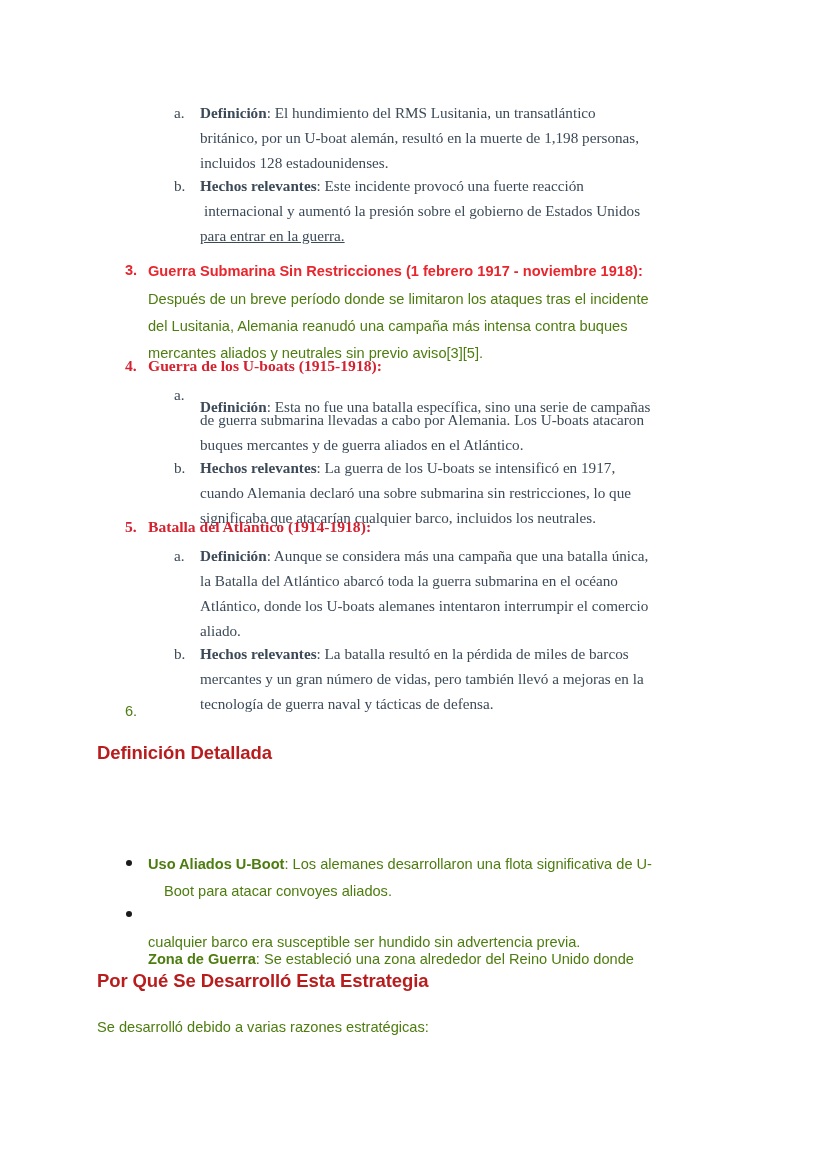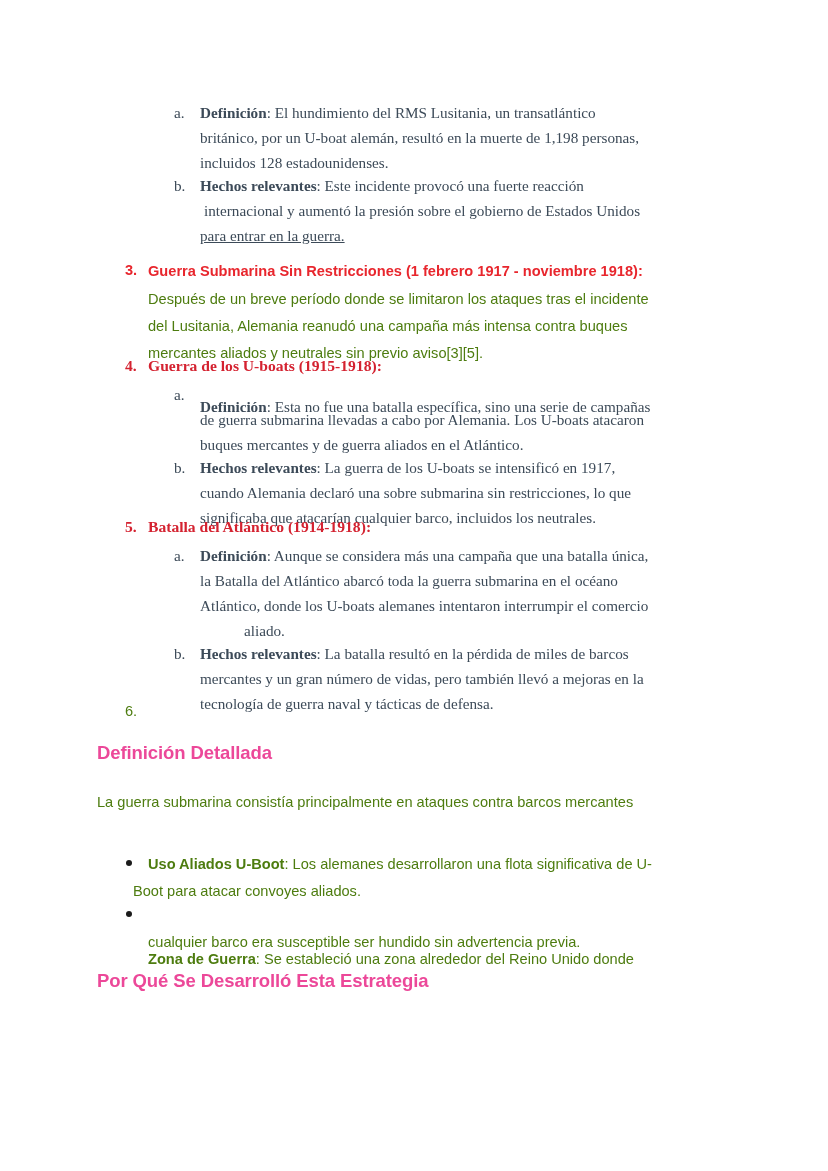--- a/index.html
+++ b/index.html
@@ -50,21 +50,21 @@
     font-weight: bold;
     font-size: 15.6px;
   }
 
   h2.section-head {
     position: absolute;
     margin: 0;
     padding: 0;
     font-family: "Liberation Sans", sans-serif;
     font-weight: bold;
-    color: #ec4899;
+    color: #b91c1c;
     font-size: 18.5px;
     letter-spacing: -0.1px;
     white-space: pre;
   }
 
   .bullet-dot {
     position: absolute;
     width: 6px;
     height: 6px;
     border-radius: 50%;
@@ -113,40 +113,40 @@
   </div>
 
   <div>
     <div class="row red-serif" style="left:125px; top:518px;">5.</div>
     <div class="row" style="left:148px; top:518px;"><span class="red-serif">Batalla del Atlántico (1914-1918)</span><span class="red-serif">:</span></div>
 
     <div class="row serif-block" style="left:174px; top:543px;">a.</div>
     <div class="row serif-block" style="left:200px; top:543px;"><span class="b">Definición</span><span>: </span><span>Aunque se considera más una campaña que una batalla única,</span></div>
     <div class="row serif-block" style="left:200px; top:568px;">la Batalla del Atlántico abarcó toda la guerra submarina en el océano</div>
     <div class="row serif-block" style="left:200px; top:593px;">Atlántico, donde los U-boats alemanes intentaron interrumpir el comercio</div>
-    <div class="row serif-block" style="left:200px; top:618px;margin-left:44px;">aliado.</div>
+    <div class="row serif-block" style="left:200px; top:618px;">aliado.</div>
 
     <div class="row serif-block" style="left:174px; top:641px;">b.</div>
     <div class="row serif-block" style="left:200px; top:641px;"><span class="b">Hechos relevantes</span><span>: </span><span>La batalla resultó en la pérdida de miles de barcos</span></div>
     <div class="row serif-block" style="left:200px; top:666px;">mercantes y un gran número de vidas, pero también llevó a mejoras en la</div>
     <div class="row serif-block" style="left:200px; top:691px;">tecnología de guerra naval y tácticas de defensa.</div>
   </div>
 
   <div class="row sans-block" style="left:125px; top:698px;">6.</div>
 
   <h2 class="section-head" style="left:97px; top:742px;">Definición Detallada</h2>
 
-  <div class="row sans-block" style="left:97px; top:789px;">La guerra submarina consistía principalmente en ataques contra barcos mercantes</div>
 
   <div>
     <span class="bullet-dot" style="left:126px; top:860px;"></span>
     <div class="row sans-block" style="left:148px; top:851px;"><span class="b">Uso Aliados U-Boot</span><span>: </span><span>Los alemanes desarrollaron una flota significativa de U-</span></div>
-    <div class="row sans-block" style="left:133px; top:878px;">Boot para atacar convoyes aliados.</div>
+    <div class="row sans-block" style="left:164px; top:878px;">Boot para atacar convoyes aliados.</div>
 
     <span class="bullet-dot" style="left:126px; top:911px;"></span>
     <div class="row sans-block" style="left:148px; top:902px;margin-top:44px;"><span class="b">Zona de Guerra</span><span>: </span><span>Se estableció una zona alrededor del Reino Unido donde</span></div>
     <div class="row sans-block" style="left:148px; top:929px;">cualquier barco era susceptible ser hundido sin advertencia previa.</div>
   </div>
 
   <h2 class="section-head" style="left:97px; top:970px;">Por Qué Se Desarrolló Esta Estrategia</h2>
 
+  <div class="row sans-block" style="left:97px; top:1014px;">Se desarrolló debido a varias razones estratégicas:</div>
 
 </div>
 
 </body></html>

